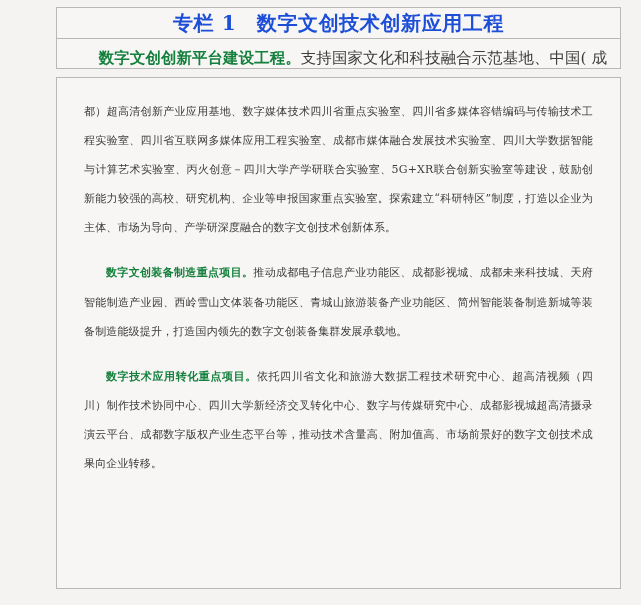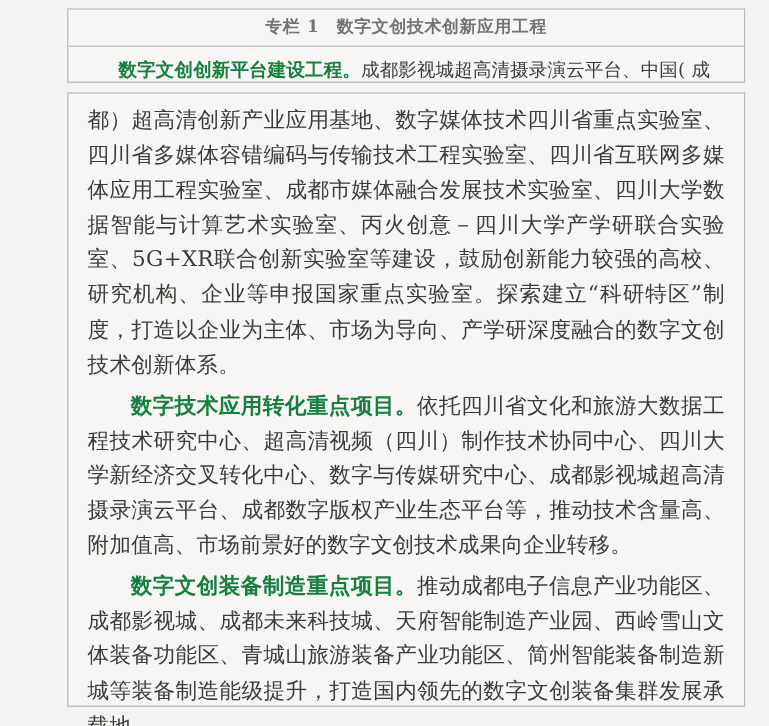--- a/index.html
+++ b/index.html
@@ -44,39 +44,39 @@
 
   
   .header-cell {
     height: 30px;
     border-bottom: 1px solid #b9b8b6;
     display: flex;
     align-items: center;
     justify-content: center;
   }
   .header-title {
-    font-size: 14px;
+    font-size: 20px;
     font-weight: bold;
-    color: #737373;
+    color: #1d4ed8;
     letter-spacing: 0.6px;
     white-space: pre;
     line-height: 1;
   }
 
   
   .text-cell {
     padding: 4px 11px 0 11px;
   }
   .body-cell {
     padding: 3px 11px 0 11px;
   }
 
   p.para {
-    margin: 5px;
-    font-size: 18px;
+    margin: 16px;
+    font-size: 11px;
     line-height: 29.1px;
     color: #3c3b39;
     text-align: justify;
     text-justify: inter-character;
     letter-spacing: 0.15px;
     text-indent: 0;
   }
   p.indent {
     text-indent: 2em;
   }
@@ -101,30 +101,30 @@
 
 <div class="page">
 
   <div class="box box-top">
 
     <div class="header-cell">
       <div class="header-title">专栏 1　数字文创技术创新应用工程</div>
     </div>
 
     <div class="text-cell">
-      <div class="first-line"><span class="lead">数字文创创新平台建设工程。</span><span>成都影视城超高清摄录演云平台、中国( 成</span></div>
+      <div class="first-line"><span class="lead">数字文创创新平台建设工程。</span><span>支持国家文化和科技融合示范基地、中国( 成</span></div>
     </div>
 
   </div>
 
   <div class="box box-body">
     <div class="body-cell">
 
       <p class="para"><span>都）超高清创新产业应用基地、数字媒体技术四川省重点实验室、四川省多媒体容错编码与传输技术工程实验室、四川省互联网多媒体应用工程实验室、成都市媒体融合发展技术实验室、四川大学数据智能与计算艺术实验室、丙火创意－四川大学产学研联合实验室、5G+XR联合创新实验室等建设，鼓励创新能力较强的高校、研究机构、企业等申报国家重点实验室。探索建立“科研特区”制度，打造以企业为主体、市场为导向、产学研深度融合的数字文创技术创新体系。</span></p>
 
+      <p class="para indent"><span class="lead">数字文创装备制造重点项目。</span><span>推动成都电子信息产业功能区、成都影视城、成都未来科技城、天府智能制造产业园、西岭雪山文体装备功能区、青城山旅游装备产业功能区、简州智能装备制造新城等装备制造能级提升，打造国内领先的数字文创装备集群发展承载地。</span></p>
+
       <p class="para indent"><span class="lead">数字技术应用转化重点项目。</span><span>依托四川省文化和旅游大数据工程技术研究中心、超高清视频（四川）制作技术协同中心、四川大学新经济交叉转化中心、数字与传媒研究中心、成都影视城超高清摄录演云平台、成都数字版权产业生态平台等，推动技术含量高、附加值高、市场前景好的数字文创技术成果向企业转移。</span></p>
-
-      <p class="para indent"><span class="lead">数字文创装备制造重点项目。</span><span>推动成都电子信息产业功能区、成都影视城、成都未来科技城、天府智能制造产业园、西岭雪山文体装备功能区、青城山旅游装备产业功能区、简州智能装备制造新城等装备制造能级提升，打造国内领先的数字文创装备集群发展承载地。</span></p>
 
     </div>
   </div>
 
 </div>
 
 </body></html>

